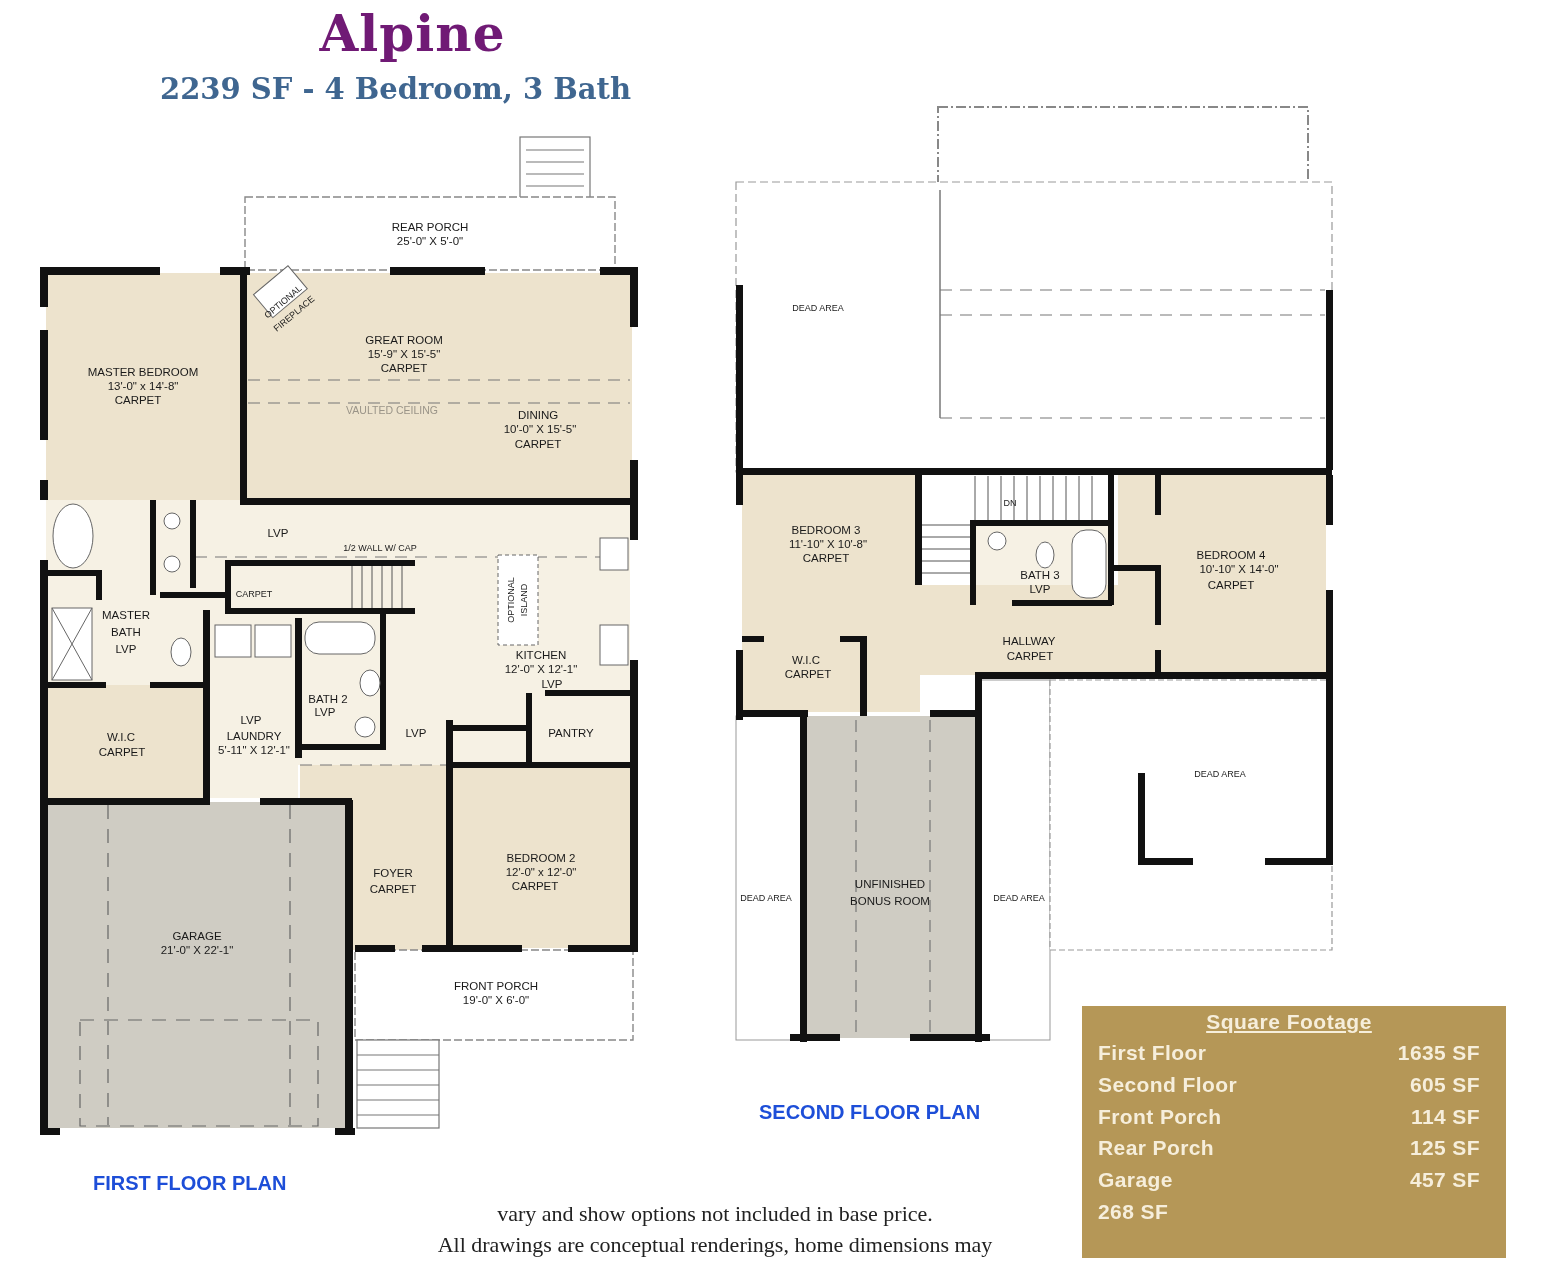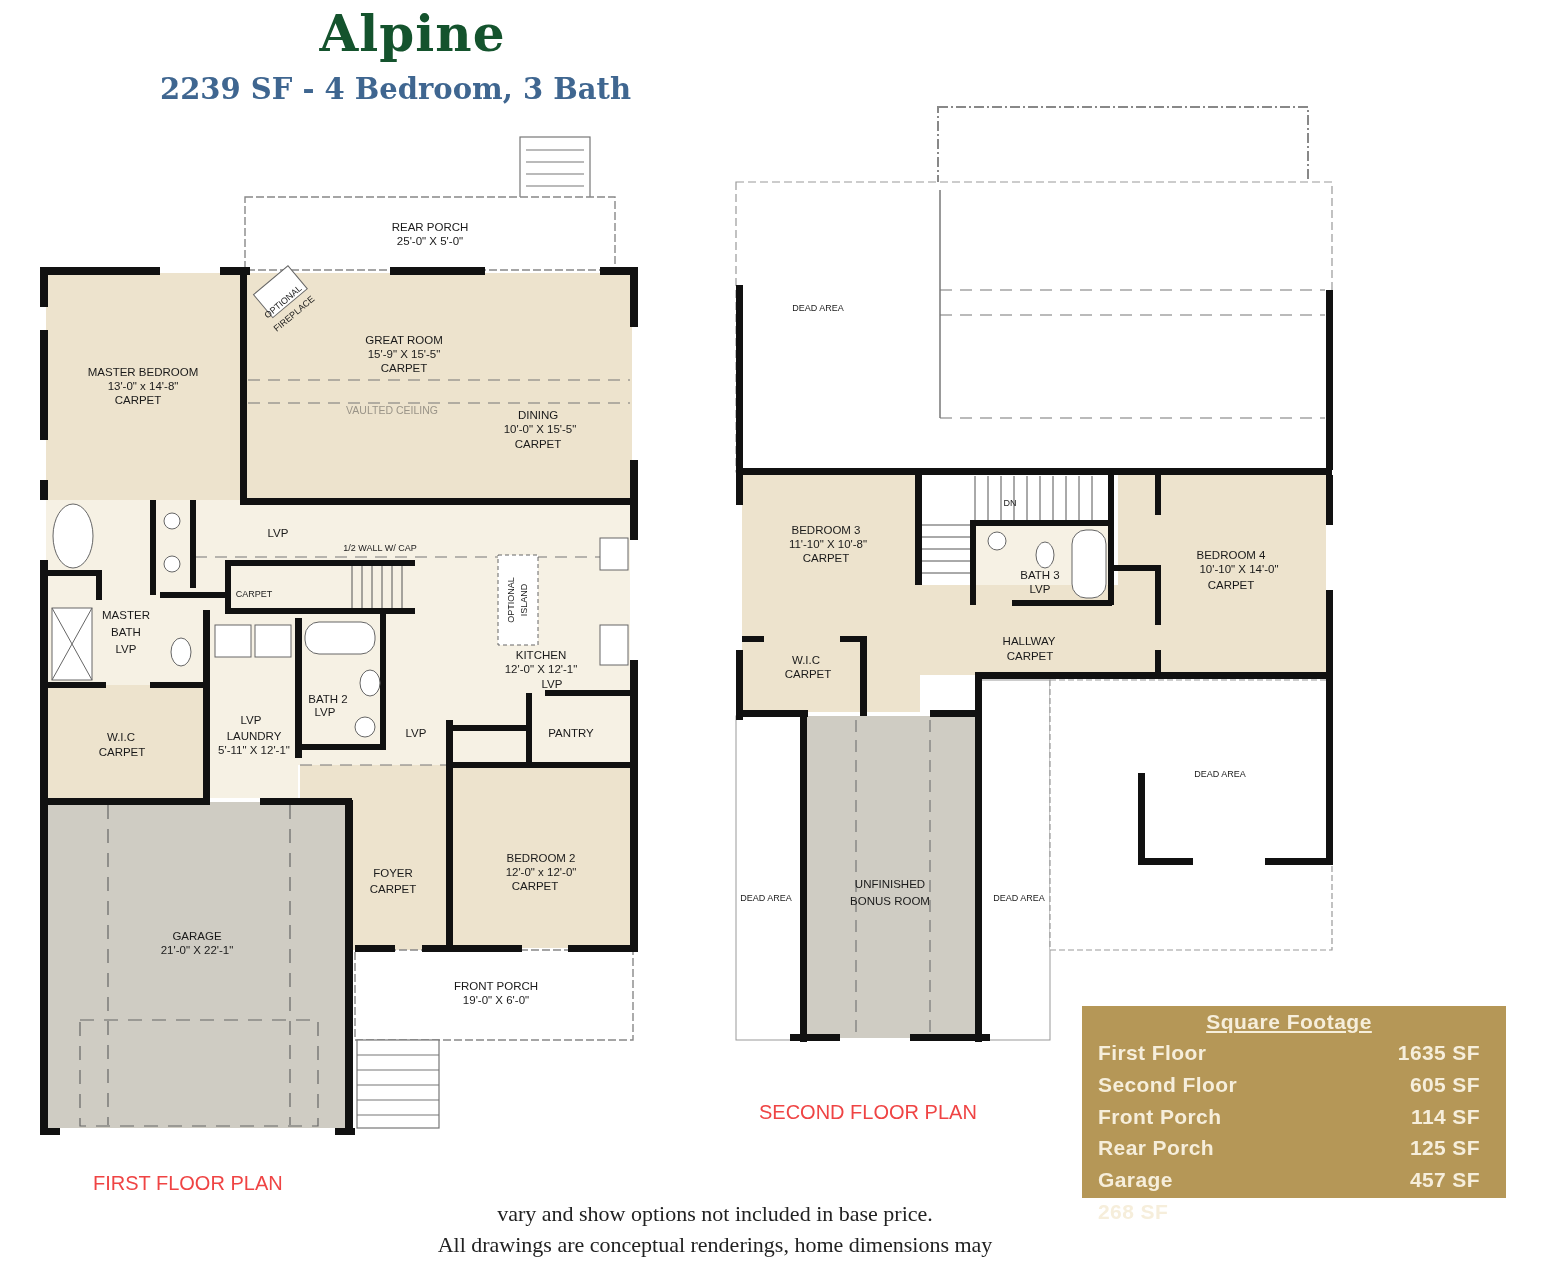--- a/index.html
+++ b/index.html
@@ -1,25 +1,25 @@
 <!DOCTYPE html>
 <html><head>
 <meta charset="utf-8">
 <style>
   html, body { margin: 0; padding: 0; background: #ffffff; }
   body { width: 1542px; height: 1280px; position: relative; overflow: hidden; font-family: "DejaVu Sans", sans-serif; }
-  .title { position: absolute; left: 160px; top: 4px; width: 505px; text-align: center; font-family: "DejaVu Serif", serif; color: #14532d; font-weight: bold; font-size: 50px; letter-spacing: 1px; }
+  .title { position: absolute; left: 160px; top: 4px; width: 505px; text-align: center; font-family: "DejaVu Serif", serif; color: #701a75; font-weight: bold; font-size: 50px; letter-spacing: 1px; }
   .subtitle { position: absolute; left: 160px; top: 72px; width: 485px; text-align: left; font-family: "DejaVu Serif", serif; color: #3f6690; font-weight: bold; font-size: 29px; }
   svg.plan { position: absolute; left: 0; top: 0; }
   .room-text { font-family: "Liberation Sans", sans-serif; font-size: 11.5px; fill: #1a1a1a; text-anchor: middle; }
   .room-text-sm { font-family: "Liberation Sans", sans-serif; font-size: 9px; fill: #1a1a1a; text-anchor: middle; }
   .note-text { font-family: "Liberation Sans", sans-serif; font-size: 10.5px; fill: #9a9488; text-anchor: middle; }
-  .plan-label { position: absolute; font-family: "Liberation Sans", sans-serif; font-weight: normal; font-size: 20px; color: #ef4444; }
+  .plan-label { position: absolute; font-family: "Liberation Sans", sans-serif; font-weight: bold; font-size: 20px; color: #1d4ed8; }
   .disclaimer { position: absolute; left: 360px; top: 1198px; width: 710px; text-align: center; font-family: "Liberation Serif", serif; font-size: 22px; line-height: 31px; color: #222; }
-  .sqft { position: absolute; left: 1082px; top: 1006px; width: 424px; height: 192px; background: #b59757; color: #f6eedb; font-family: "Liberation Sans", sans-serif; font-weight: bold; box-sizing: border-box; padding: 4px 26px 0 16px; }
+  .sqft { position: absolute; left: 1082px; top: 1006px; width: 424px; height: 252px; background: #b59757; color: #f6eedb; font-family: "Liberation Sans", sans-serif; font-weight: bold; box-sizing: border-box; padding: 4px 26px 0 16px; }
   .sqft-title { text-align: center; font-size: 21px; text-decoration: underline; margin-bottom: 3px; letter-spacing: 0.5px; }
   .sqft-row { display: flex; justify-content: space-between; font-size: 21px; line-height: 31.8px; letter-spacing: 0.4px; }
 </style>
 </head>
 <body>
 
 <div class="title">Alpine</div>
 <div class="subtitle">2239 SF - 4 Bedroom, 3 Bath</div>
 
 <svg class="plan" width="1542" height="1280" viewBox="0 0 1542 1280">

